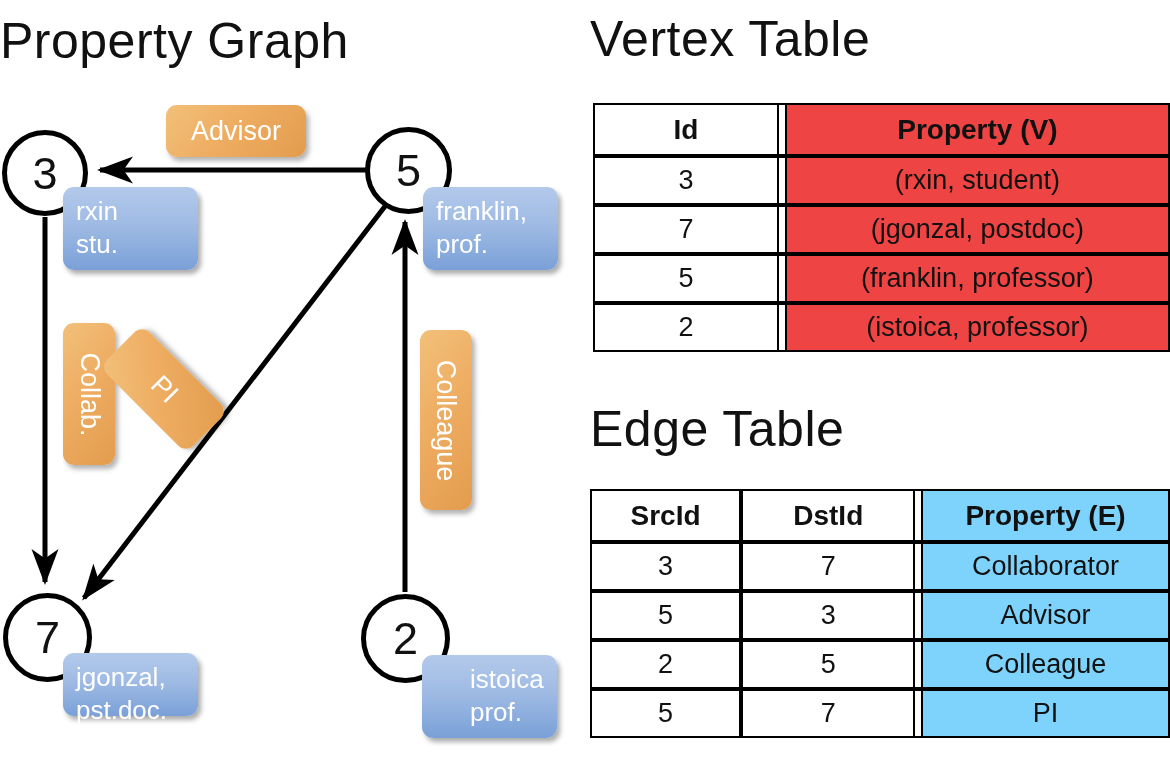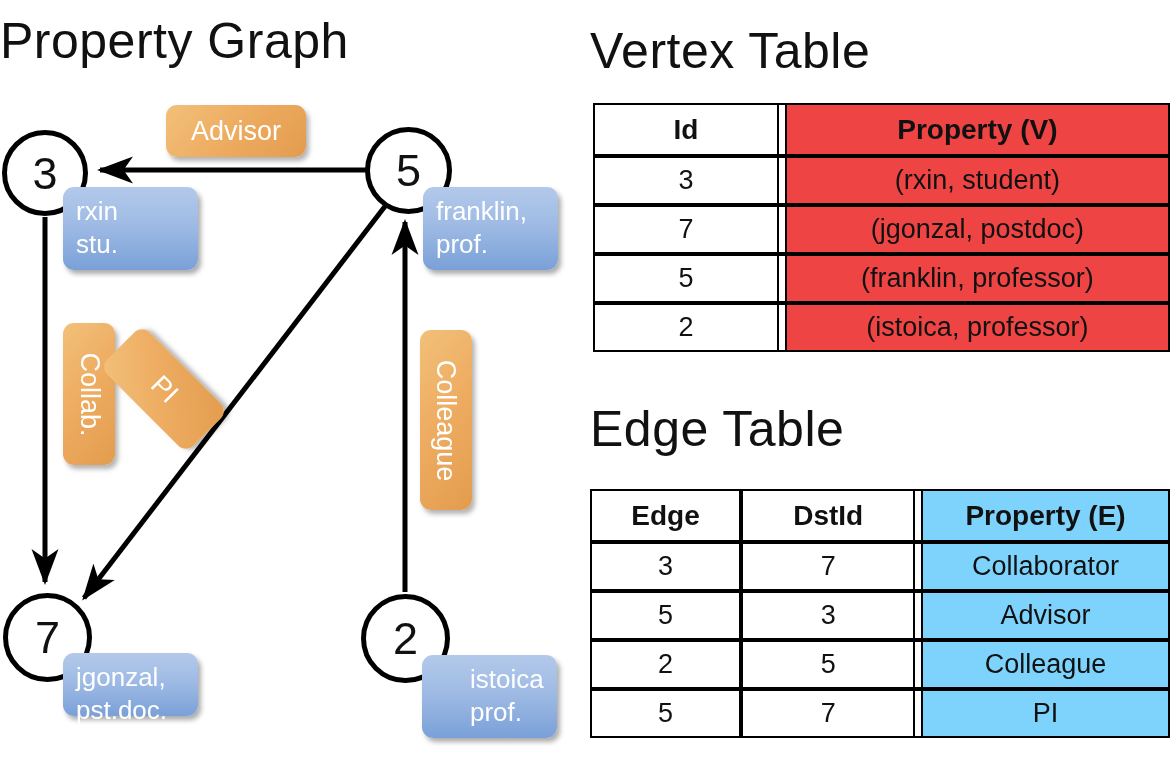--- a/index.html
+++ b/index.html
@@ -21,21 +21,21 @@
     position: absolute;
     font-family: "Liberation Sans", sans-serif;
     font-weight: 300;
     font-size: 50px;
     letter-spacing: 0.5px;
     color: #111;
     white-space: nowrap;
     text-align: left;
   }
   #title-property-graph { left: 0px;   top: 12px;  width: 580px; }
-  #title-vertex-table   { left: 590px; top: 22px;  width: 580px; }
+  #title-vertex-table   { left: 590px; top: 10px;  width: 580px; }
   #title-edge-table     { left: 590px; top: 400px; width: 580px; }
 
   
   #graph-panel {
     position: absolute;
     left: 0; top: 0;
     width: 585px; height: 760px;
   }
   #graph-edges {
     position: absolute;
@@ -247,21 +247,21 @@
     <td class="c-id">2</td>
     <td class="col-gap"></td>
     <td class="c-prop">(istoica, professor)</td>
   </tr>
 </tbody>
   </table>
 
 <table class="data-table" id="edge-table">
   <tbody>
       <tr>
-    <th class="c-src">Edge</th>
+    <th class="c-src">SrcId</th>
     <th class="c-dst">DstId</th>
     <td class="col-gap"></td>
     <th class="c-prop">Property (E)</th>
   </tr>
   <tr>
     <td class="c-src">3</td>
     <td class="c-dst">7</td>
     <td class="col-gap"></td>
     <td class="c-prop">Collaborator</td>
   </tr>

